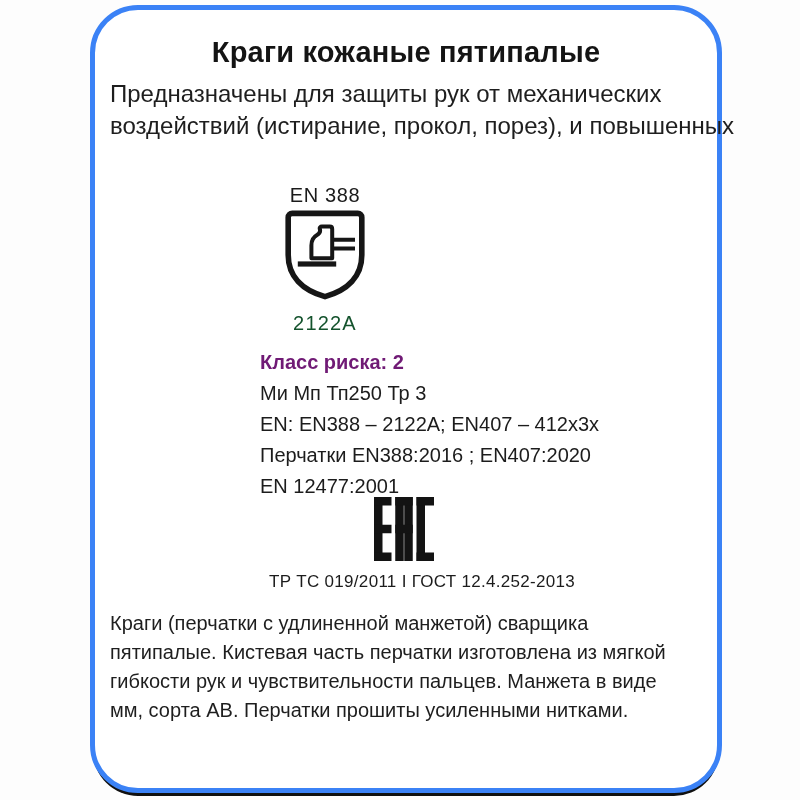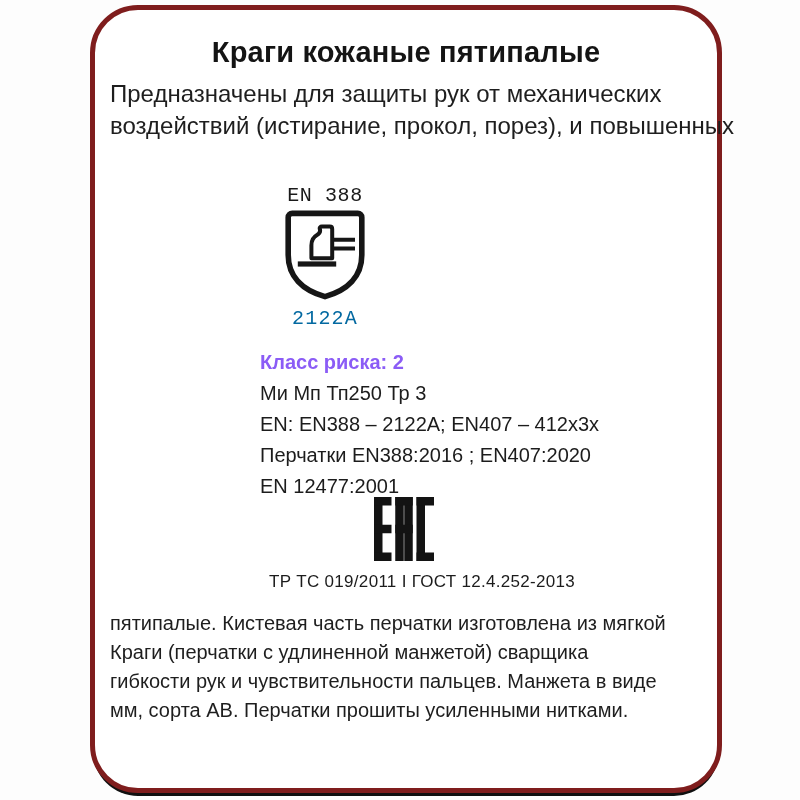--- a/index.html
+++ b/index.html
@@ -10,21 +10,21 @@
     color: #1d1d1d;
     overflow: hidden;
   }
   .stage { position: relative; width: 800px; height: 800px; }
 
   .card {
     position: absolute;
     left: 90px; top: 5px;
     width: 632px; height: 788px;
     background: #ffffff;
-    border: 5px solid #7f1d1d;
+    border: 5px solid #3b82f6;
     border-radius: 48px;
     box-shadow: 0 6px 0 -3px #101010;
   }
   
 
   .title {
     position: absolute;
     left: 0; top: 26px; width: 100%;
     text-align: center;
     font-size: 29px;
@@ -41,45 +41,45 @@
     color: #1e1e1e;
     white-space: nowrap;
   }
 
   .cert-col {
     position: absolute;
     top: 174px;
     width: 160px;
     text-align: center;
   }
-  .cert-col.c1 { left: 150px; font-family: Liberation Mono, monospace; }
+  .cert-col.c1 { left: 150px; }
   .cert-col.c2 { left: 295px; }
   .cert-standard {
     font-size: 20px;
     letter-spacing: 0.6px;
     color: #1a1a1a;
     margin-bottom: 3px;
   }
   .cert-shield { display: inline-block; }
   .cert-rating {
     font-size: 20px;
     letter-spacing: 1.2px;
-    margin-top: 2px;
-    color: #0369a1;
+    margin-top: 8px;
+    color: #14532d;
   }
 
   .specs {
     position: absolute;
     left: 165px; top: 337px;
     font-size: 20px;
     line-height: 31px;
     color: #1c1c1c;
     white-space: nowrap;
   }
-  .specs .risk { font-weight: 700; color: #8b5cf6; }
+  .specs .risk { font-weight: 700; color: #701a75; }
 
   .eac-wrap {
     position: absolute;
     left: 278px; top: 487px;
     width: 62px; height: 64px;
   }
 
   .regulation {
     position: absolute;
     left: 16px; top: 562px; width: 100%;
@@ -148,20 +148,20 @@
 
         <rect x="42.5" y="0" width="8.5" height="64" fill="#131313"></rect>
         <rect x="42.5" y="0" width="17.5" height="8.5" fill="#131313"></rect>
         <rect x="42.5" y="55.5" width="17.5" height="8.5" fill="#131313"></rect>
       </svg>
     </div>
 
     <div class="regulation">ТР ТС 019/2011 I ГОСТ 12.4.252-2013</div>
 
     <div class="description">
+      <div>Краги (перчатки с удлиненной манжетой) сварщика</div>
       <div>пятипалые. Кистевая часть перчатки изготовлена из мягкой</div>
-      <div>Краги (перчатки с удлиненной манжетой) сварщика</div>
       <div>гибкости рук и чувствительности пальцев. Манжета в виде</div>
       <div>мм, сорта АВ. Перчатки прошиты усиленными нитками.</div>
     </div>
 
   </div>
 </div>
 
 </body></html>

